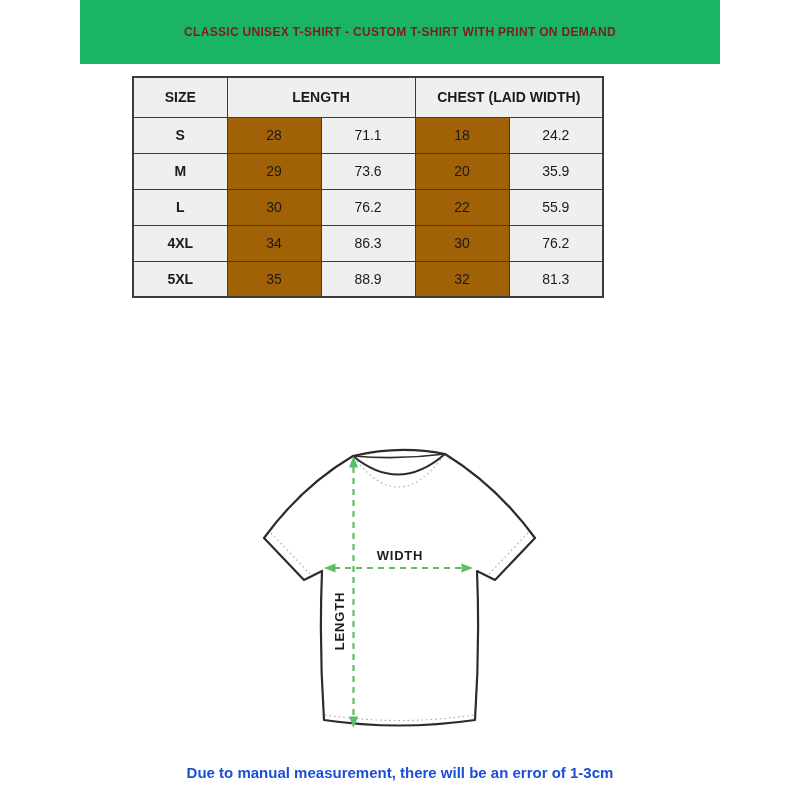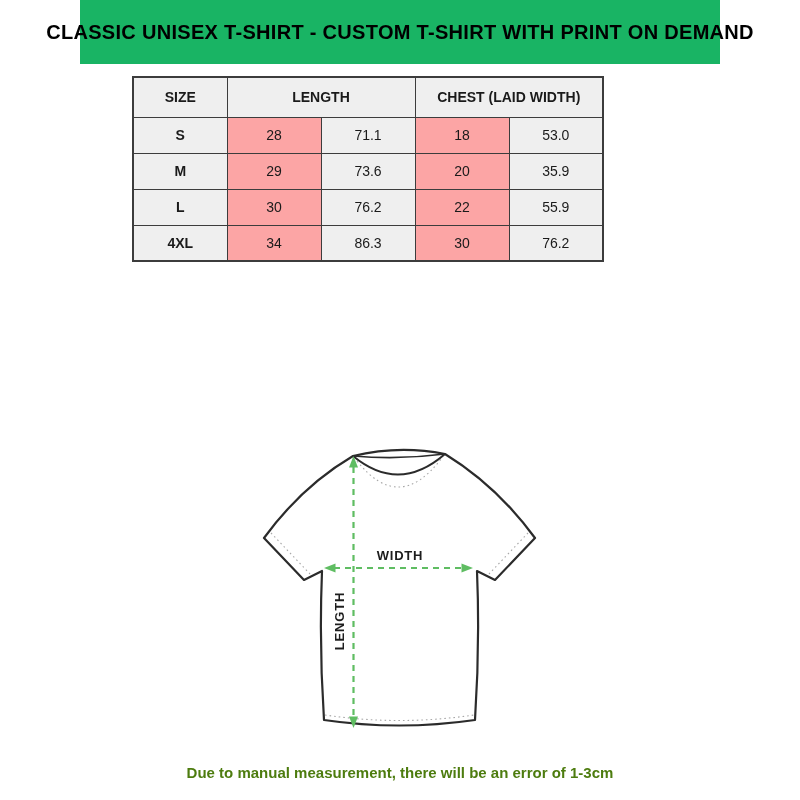--- a/index.html
+++ b/index.html
@@ -4,42 +4,42 @@
 <style>
   * { margin: 0; padding: 0; box-sizing: border-box; }
   html, body { background: #ffffff; }
   body {
     width: 800px; height: 800px; position: relative;
     font-family: "Liberation Sans", sans-serif;
     color: #1a1a1a;
   }
   .banner {
     position: absolute; left: 80px; top: 0; width: 640px; height: 64px;
-    background: #19b464; color: #000000;
+    background: #19b464; color: #7f1d1d;
     display: flex; align-items: center; justify-content: center;
-    font-weight: 700; font-size: 20px; letter-spacing: 0.3px;
+    font-weight: 700; font-size: 12px; letter-spacing: 0.3px;
     white-space: nowrap;
   }
   .tablewrap { position: absolute; left: 96px; top: 76px; width: 508px; padding-left: 36px; }
   table {
     width: 100%; border-collapse: collapse; table-layout: fixed;
     border: 2px solid #3c3c3c;
   }
   col { width: 20%; }
   th, td {
     border: 1.5px solid #3c3c3c; text-align: center; vertical-align: middle;
-    font-size: 14px; height: 36px; background: #fca5a5;
+    font-size: 14px; height: 36px; background: #a16207;
   }
   th { height: 40px; font-weight: 700; background: #efefef; }
   td.g { background: #efefef; }
   td.b { font-weight: 700; }
   .diagram { position: absolute; left: 240px; top: 430px; width: 320px; height: 320px; }
   .footnote {
     position: absolute; left: 0; top: 764px; width: 800px; height: 22px;
-    text-align: center; font-weight: 700; font-size: 15px; color: #4d7c0f;
+    text-align: center; font-weight: 700; font-size: 15px; color: #1d4ed8;
   }
   svg text { font-family: "Liberation Sans", sans-serif; }
 </style>
 </head>
 <body>
 
 <div class="banner">
   <span>CLASSIC UNISEX T-SHIRT - CUSTOM T-SHIRT WITH PRINT ON DEMAND</span>
 </div>
 
@@ -58,21 +58,21 @@
         <th colspan="2">LENGTH</th>
         <th colspan="2">CHEST (LAID WIDTH)</th>
       </tr>
     </thead>
     <tbody>
       <tr>
         <td class="g b">S</td>
         <td>28</td>
         <td class="g">71.1</td>
         <td>18</td>
-        <td class="g">53.0</td>
+        <td class="g">24.2</td>
       </tr>
       <tr>
         <td class="g b">M</td>
         <td>29</td>
         <td class="g">73.6</td>
         <td>20</td>
         <td class="g">35.9</td>
       </tr>
       <tr>
         <td class="g b">L</td>
@@ -80,20 +80,27 @@
         <td class="g">76.2</td>
         <td>22</td>
         <td class="g">55.9</td>
       </tr>
       <tr>
         <td class="g b">4XL</td>
         <td>34</td>
         <td class="g">86.3</td>
         <td>30</td>
         <td class="g">76.2</td>
+      </tr>
+      <tr>
+        <td class="g b">5XL</td>
+        <td>35</td>
+        <td class="g">88.9</td>
+        <td>32</td>
+        <td class="g">81.3</td>
       </tr>
     </tbody>
   </table>
 </div>
 
 <div class="diagram">
   <svg width="320" height="320" viewBox="0 0 320 320">
 
     <path d="M 113 26 Q 62 56 24 108 L 64 150 L 82 141 Q 79 215 84 290 Q 159 301 235 290 Q 240 215 237 141 L 255 150 L 295 108 Q 257 56 205 24 Q 159 15 113 26 Z" fill="#ffffff" stroke="#2b2b2b" stroke-width="2.2" stroke-linejoin="round"></path>
 

